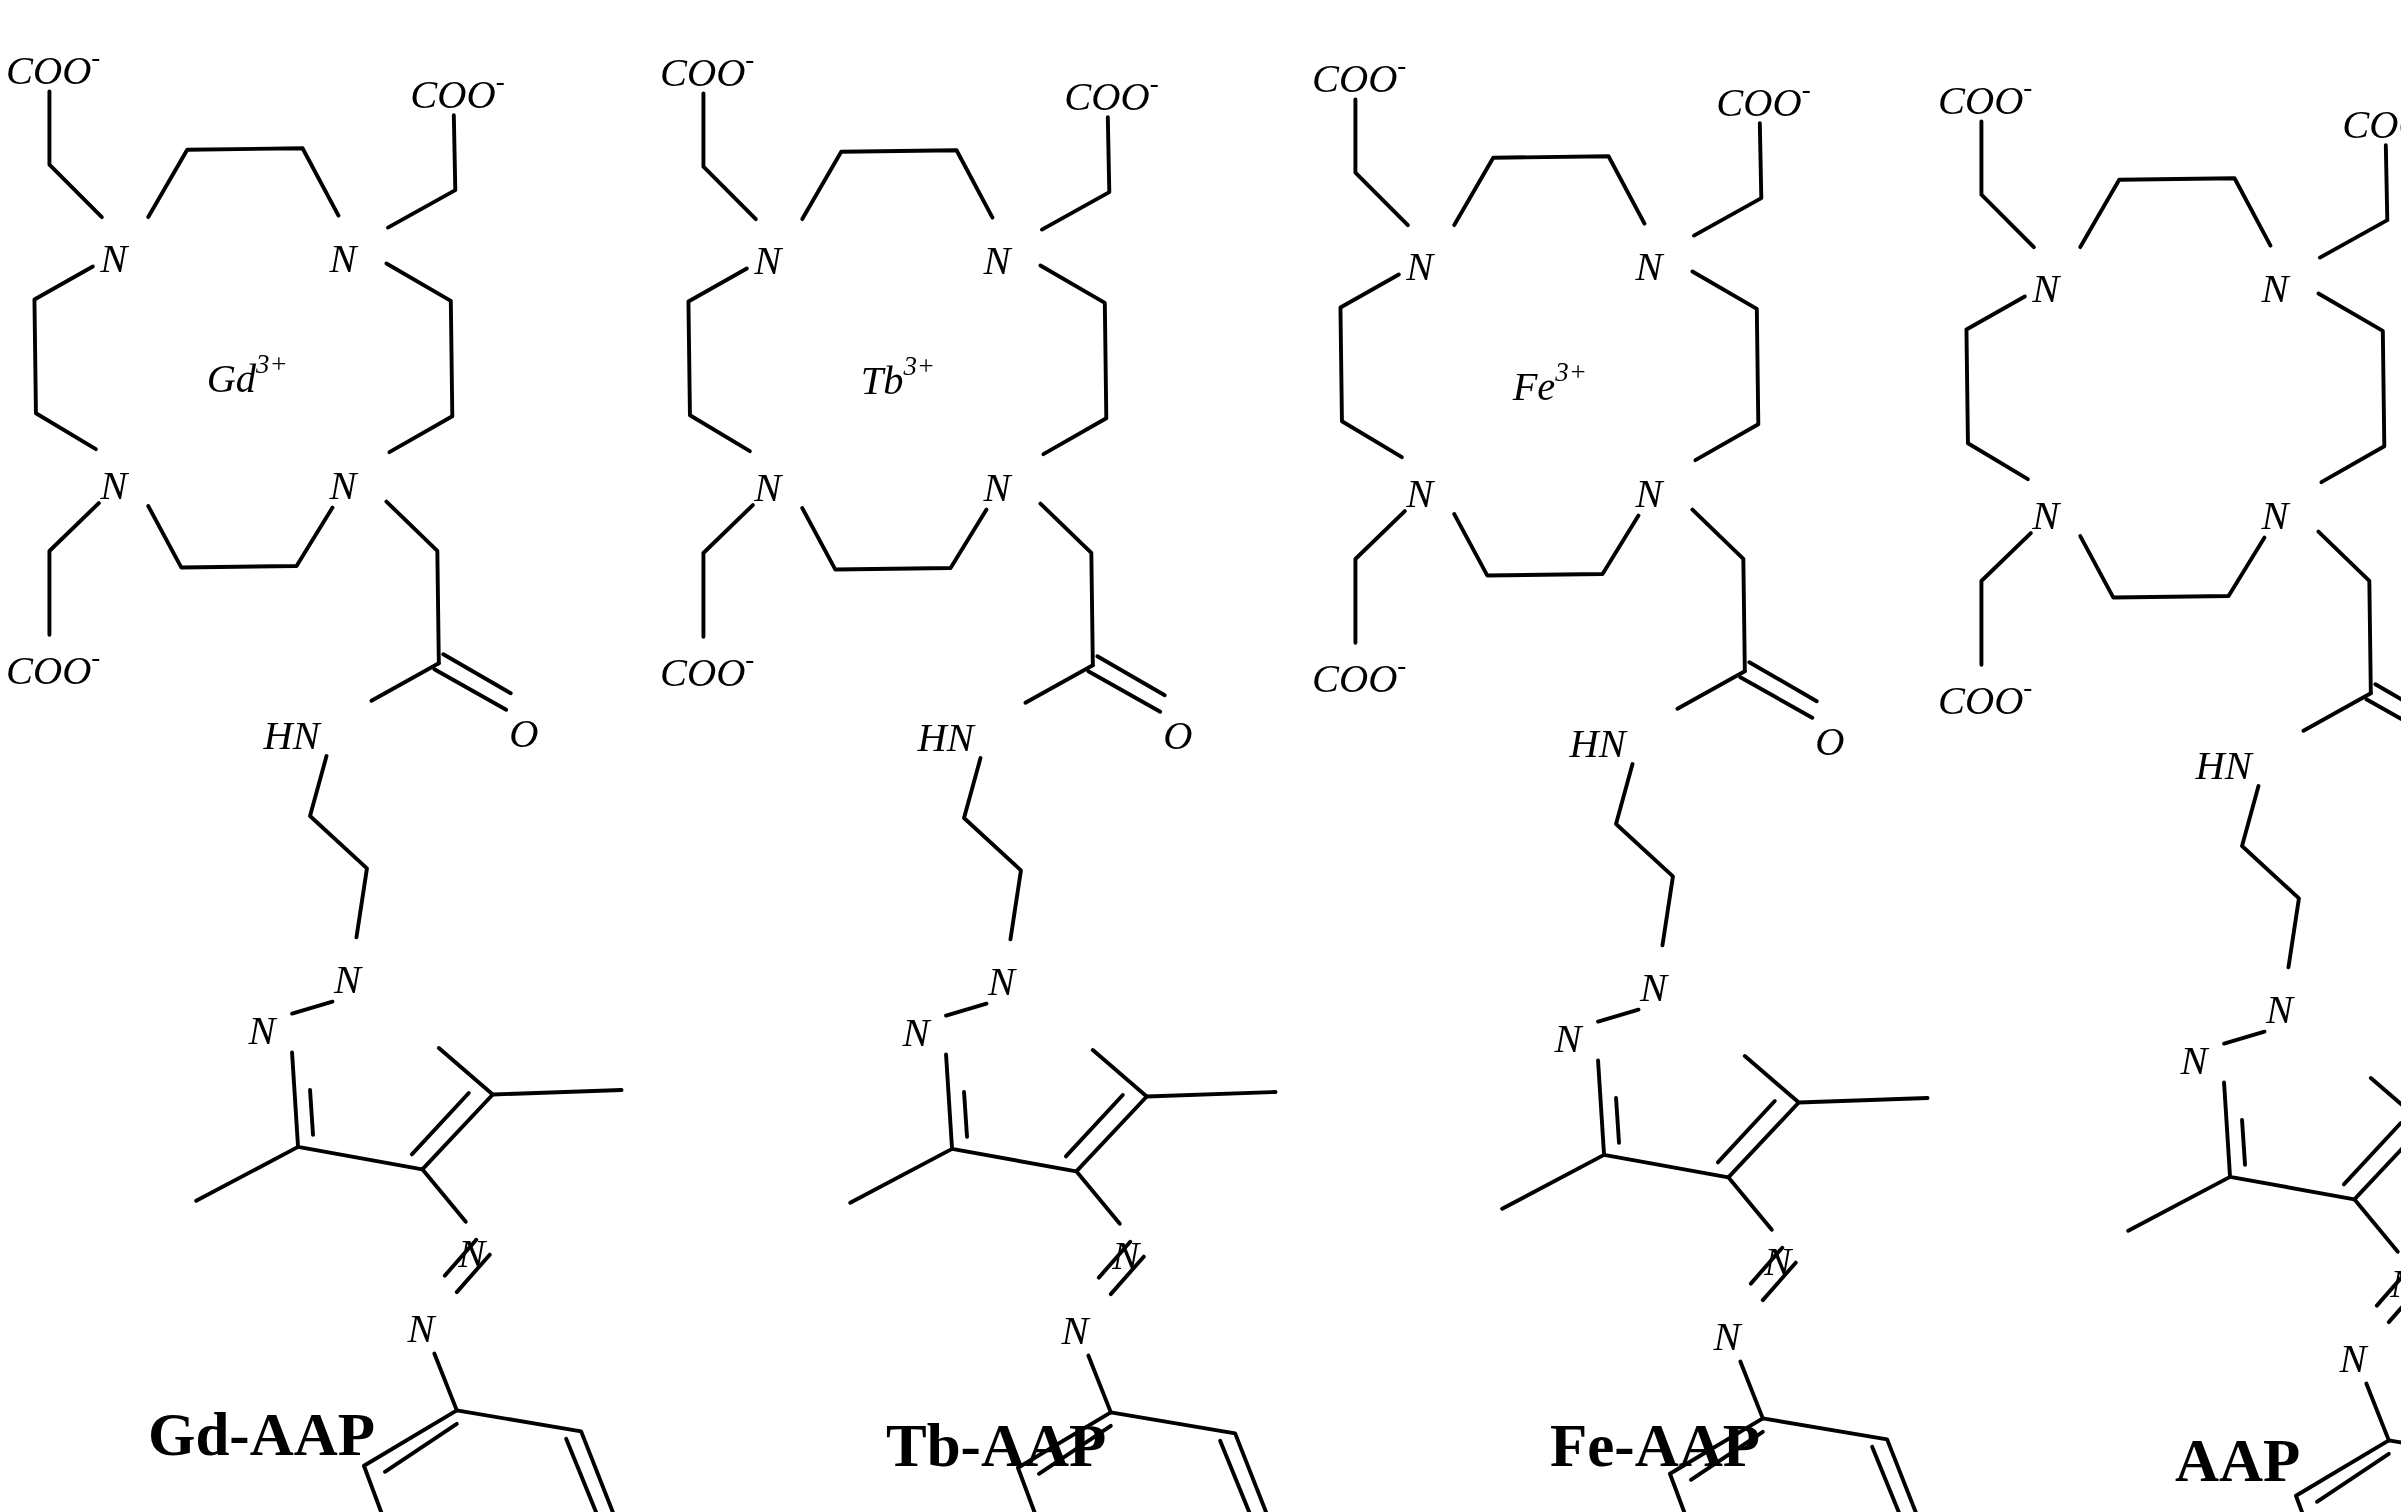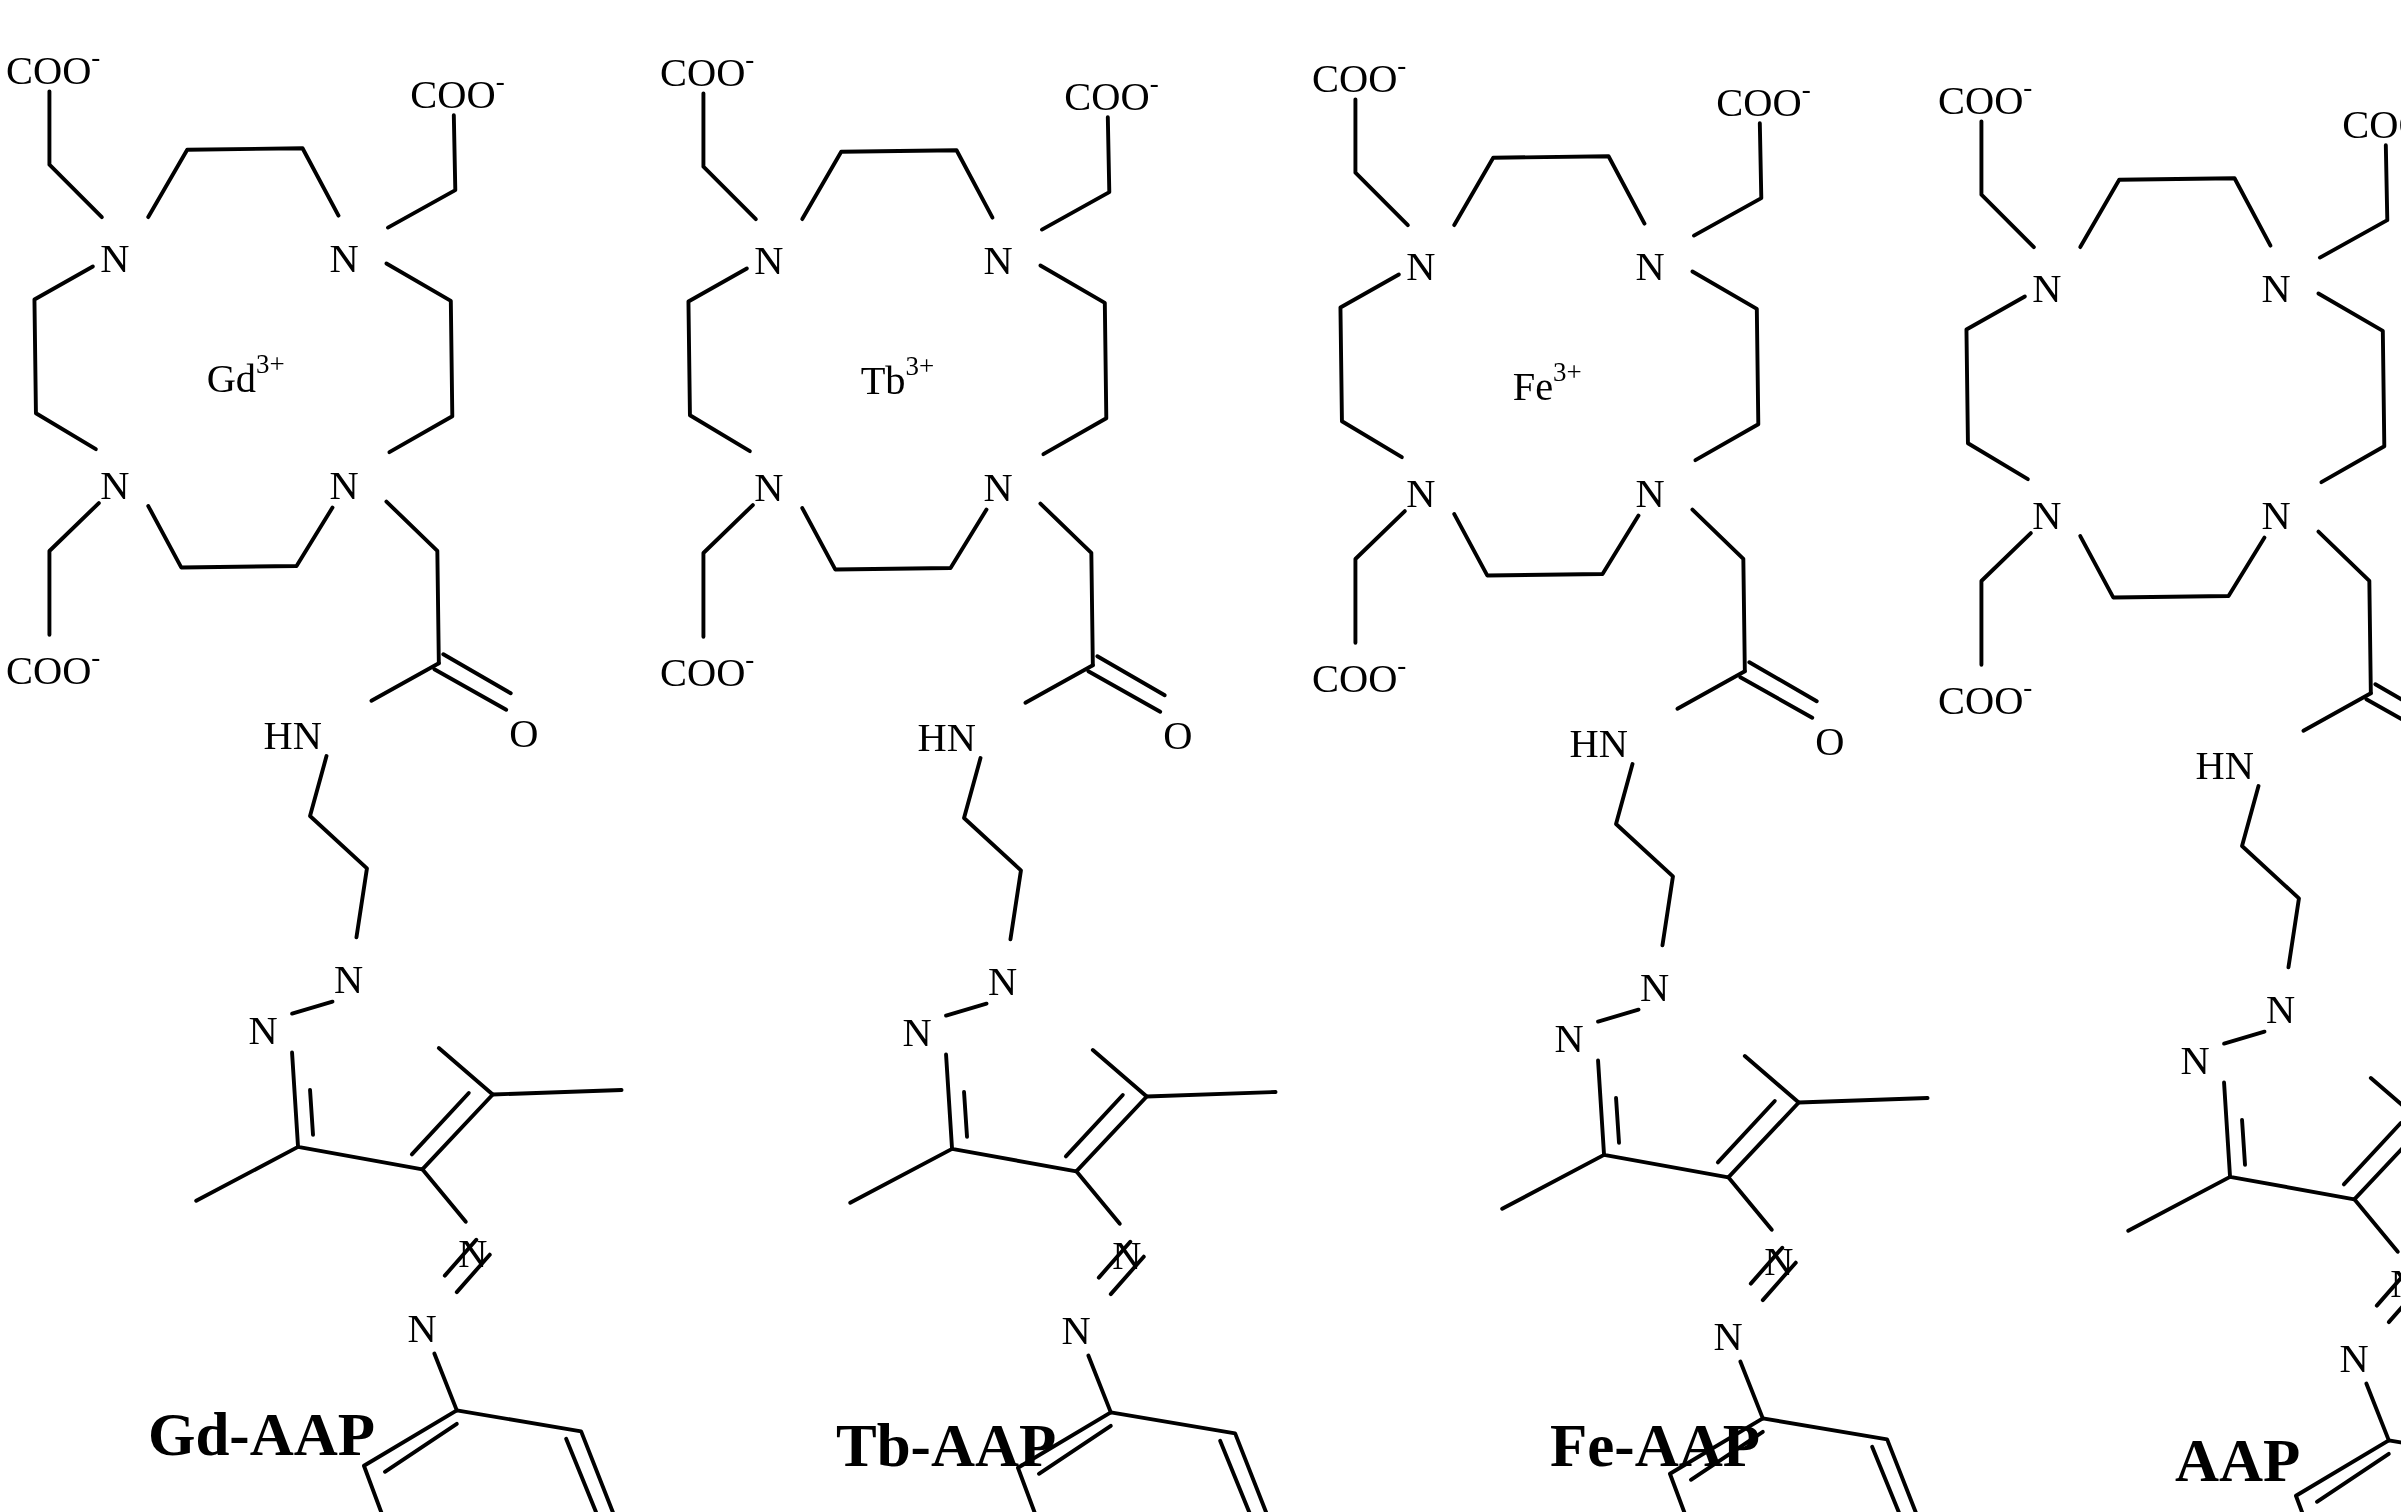--- a/index.html
+++ b/index.html
@@ -55,21 +55,21 @@
       <path class="bond" d="M290,904 L305,942"></path>
 
       <path class="bond" d="M305,942 L388,956 L410,1012 L348,1053 L265,1038 L243,979 Z"></path>
       <path class="bond" d="M257,983 L305,951"></path>
       <path class="bond" d="M378,961 L398,1010"></path>
       <path class="bond" d="M273,1026 L346,1040"></path>
     </g>
   </defs>
 </svg>
 
-<div id="molecules" style="position:absolute; left:0; top:0; width:2401px; height:1512px;">
+<div id="molecules" style="position:absolute; left:0; top:0; width:2401px; height:1512px;font-style:italic;">
 <svg class="mol" xmlns="http://www.w3.org/2000/svg" viewBox="0 0 440 1080" preserveAspectRatio="none" style="position: absolute; overflow: visible; left: 0px; top: 0px; width: 659px; height: 1617px;">
       <defs>
     <g id="mol-bonds">
 
       <path class="bond" d="M33,61 L33,110 L68,145"></path>
 
       <path class="bond" d="M303,77 L304,127 L259,152"></path>
 
       <path class="bond" d="M99,145 L125,100 L202,99 L226,144"></path>
       <path class="bond" d="M62,178 L23,200 L24,276 L64,300"></path>
@@ -334,17 +334,17 @@
     <text class="atom" x="223" y="663">N</text>
     <text class="atom" x="166" y="697">N</text>
 
     <text class="atom" x="306" y="846">N</text>
     <text class="atom" x="272" y="896">N</text>
   </svg>
   </div>
 
 <div>
   <div class="label-html" style="position:absolute; left:148px; top:1400px; font:bold 61px 'Liberation Serif', serif;">Gd-AAP</div>
-  <div class="label-html" style="position:absolute; left:836px; top:1411px; font:bold 61px 'Liberation Serif', serif;">Tb-AAP</div>
+  <div class="label-html" style="position:absolute; left:886px; top:1411px; font:bold 61px 'Liberation Serif', serif;">Tb-AAP</div>
   <div class="label-html" style="position:absolute; left:1550px; top:1411px; font:bold 61px 'Liberation Serif', serif;text-align:center;">Fe-AAP</div>
   <div class="label-html" style="position:absolute; left:2175px; top:1426px; font:bold 61px 'Liberation Serif', serif;">AAP</div>
 </div>
 
 
 </body></html>

